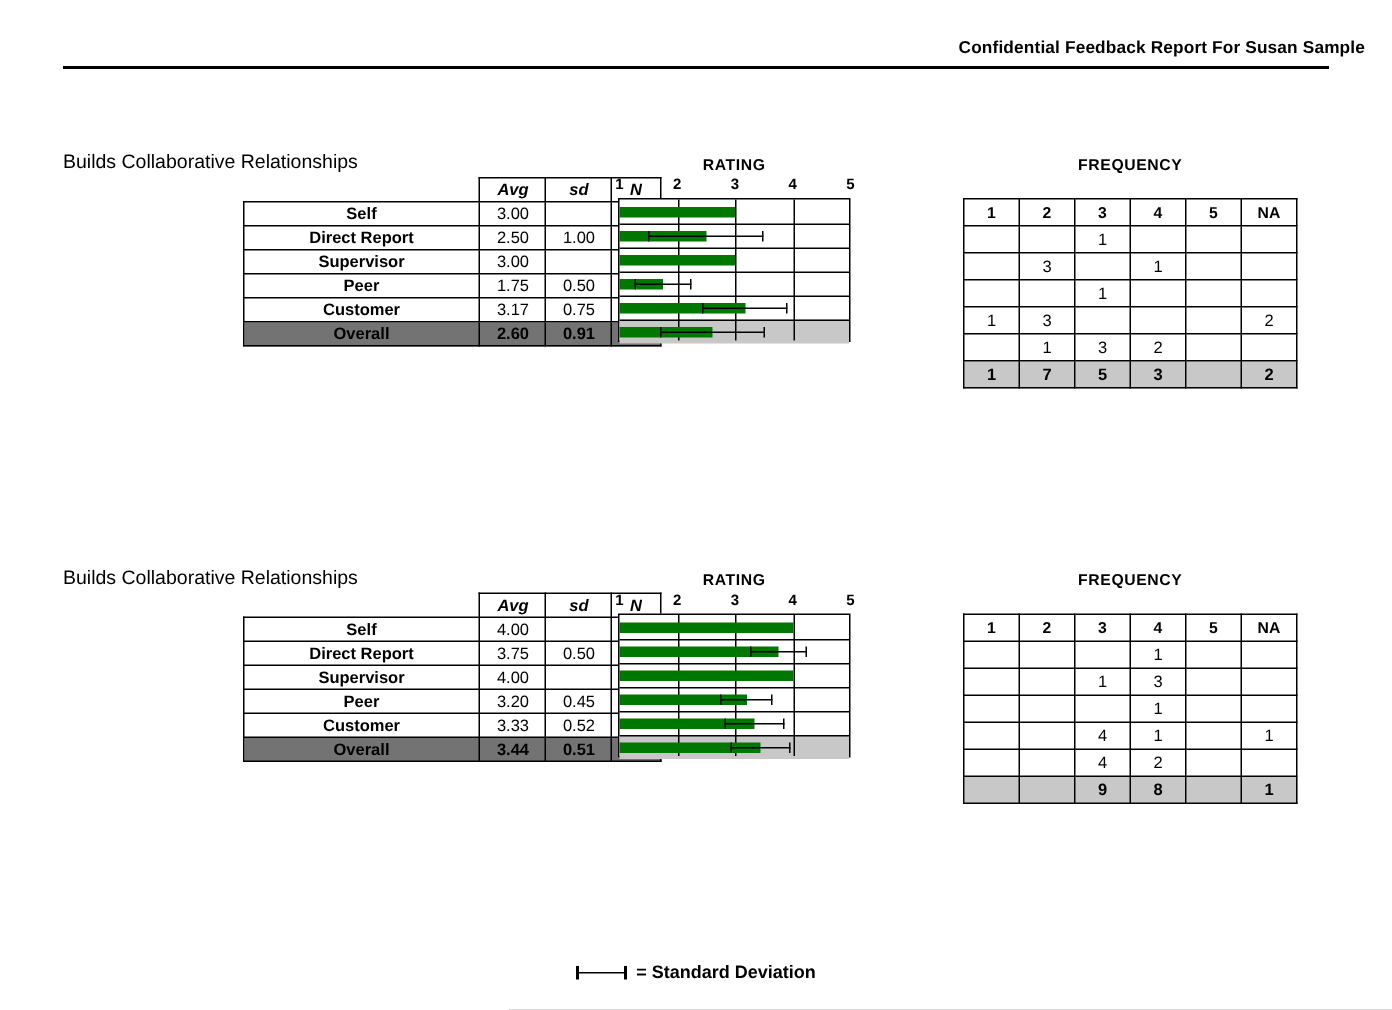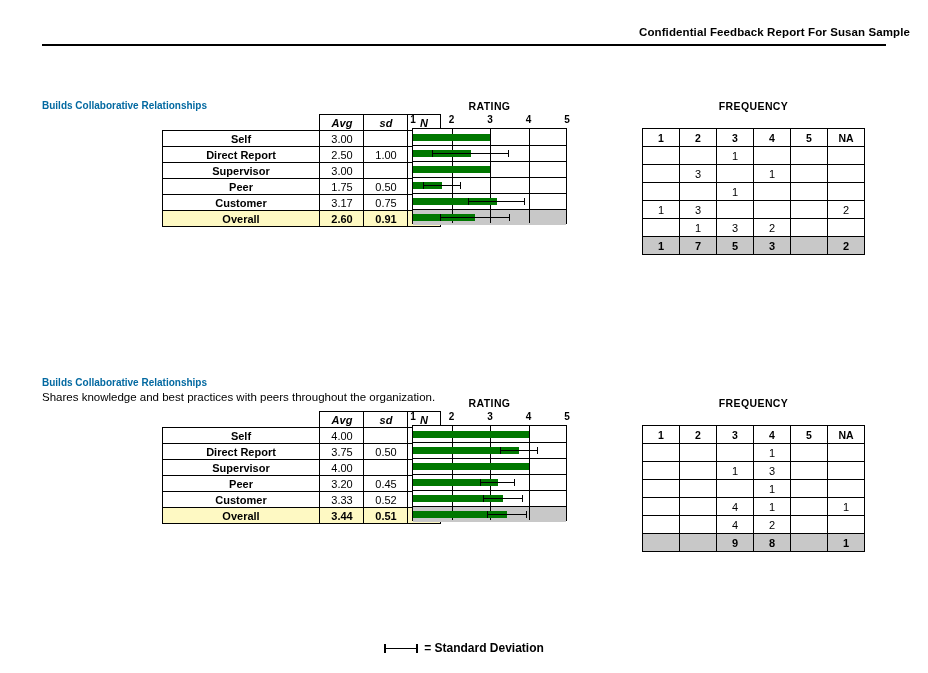--- a/index.html
+++ b/index.html
@@ -41,23 +41,23 @@
     font-size: 19px;
     font-weight: bold;
     color: #000;
   }
   .section {
     position: absolute;
     left: 42px;
     width: 846px;
   }
   .comp-title {
-    font-size: 10px;
-    font-weight: bold;
-    color: #0369a1;
+    font-size: 13px;
+    font-weight: normal;
+    color: #000000;
     margin: 0 0 3px 0;
   }
   .comp-desc {
     font-size: 11.5px;
     color: #000;
     margin: 0 0 8px 0;
   }
   .block {
     position: relative;
     height: 122px;
@@ -96,21 +96,21 @@
   .stats thead td {
     text-align: center;
     font-weight: bold;
     font-style: italic;
     border-left: 1px solid #000;
   }
   .stats thead td.blank {
     border: none;
   }
   .stats tr.overall td {
-    background: #fef9c3;
+    background: #737373;
     font-weight: bold;
   }
 
   
   .rating-wrap {
     position: absolute;
     left: 370px;
     top: 0;
   }
   .chart-caption {
@@ -415,21 +415,20 @@
                 <td>2</td>
               </tr>
             </tbody>
         </table>
       </div>
     </div>
   </div>
 
   <div class="section" id="section-1" style="top:377px;">
     <div class="comp-title">Builds Collaborative Relationships</div>
-    <div class="comp-desc">Shares knowledge and best practices with peers throughout the organization.</div>
     <div class="block">
       <table class="stats">
         <thead>
           <tr>
             <td class="blank"></td>
             <td class="num">Avg</td>
             <td class="num">sd</td>
             <td class="ncol">N</td>
           </tr>
         </thead>

